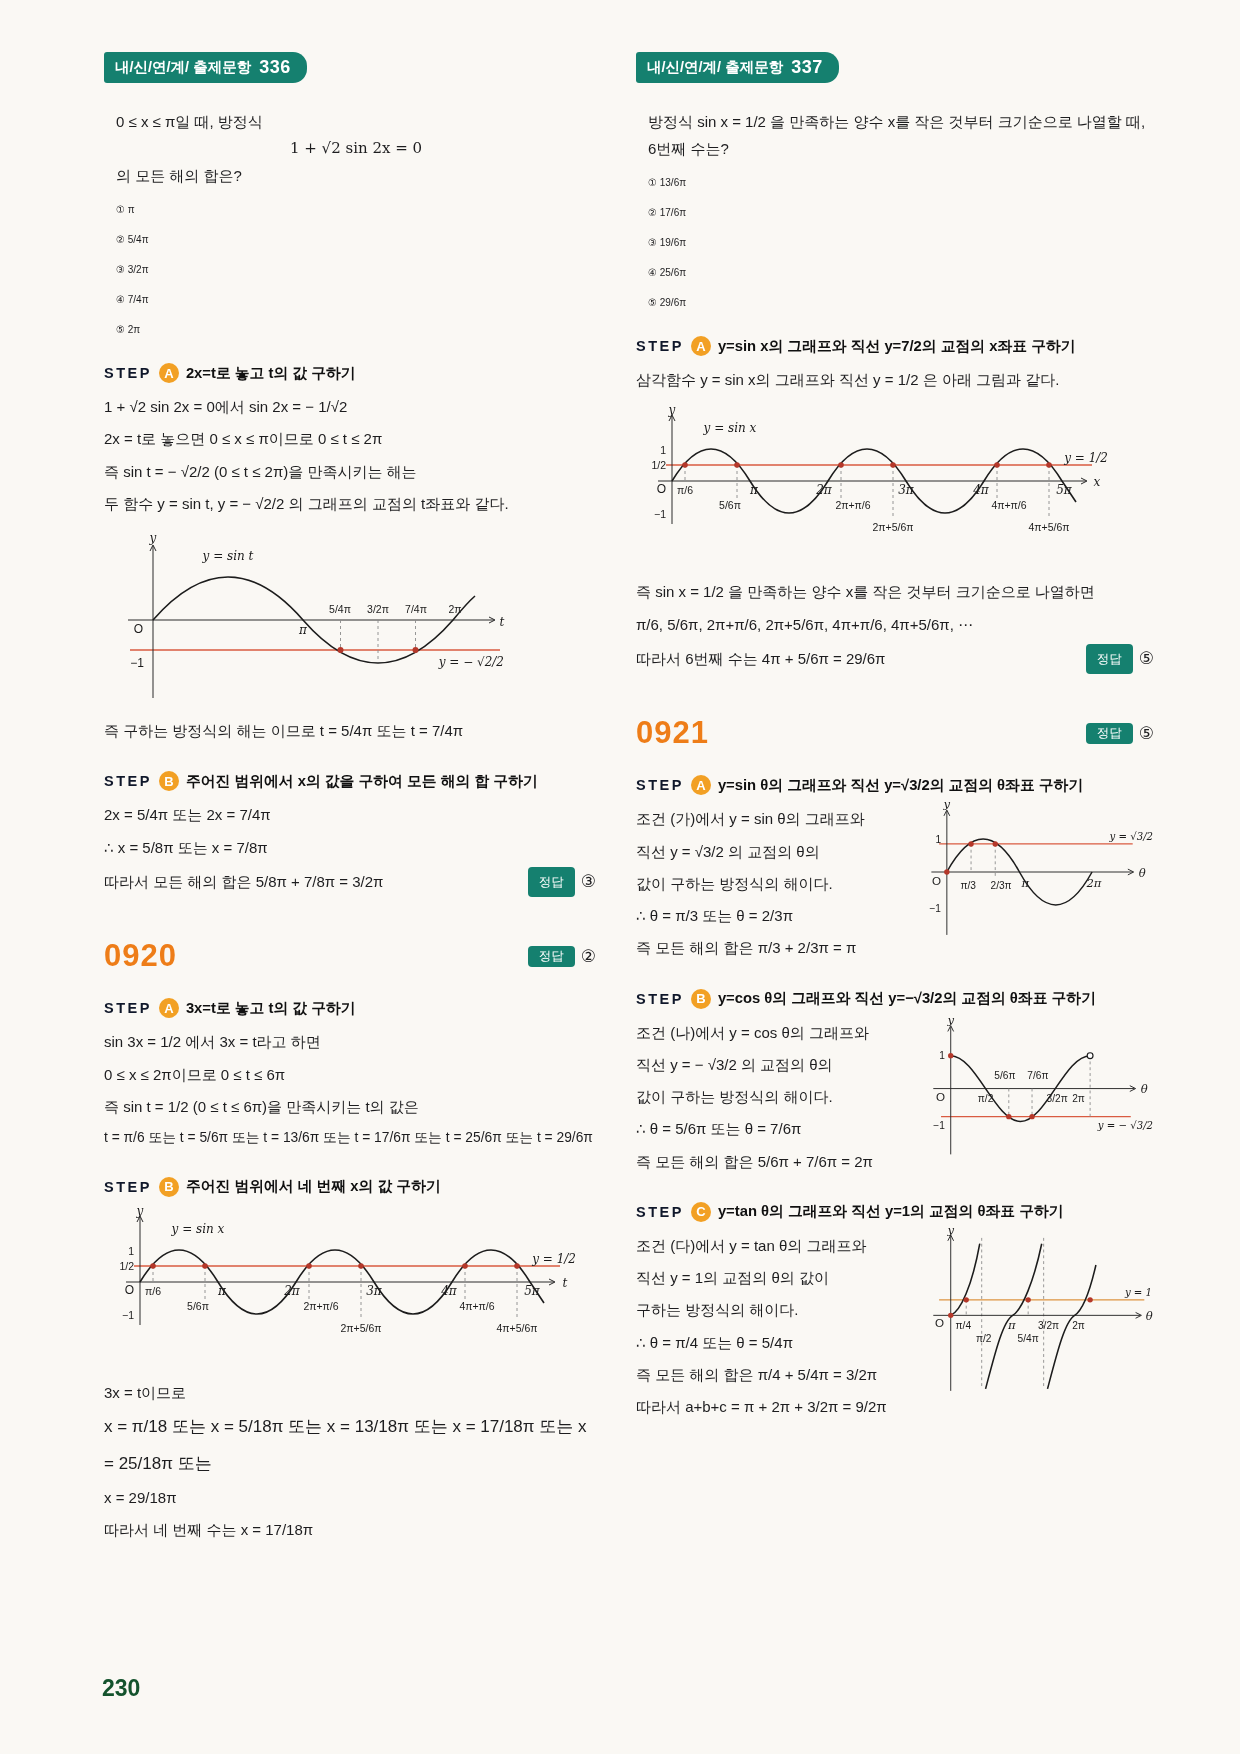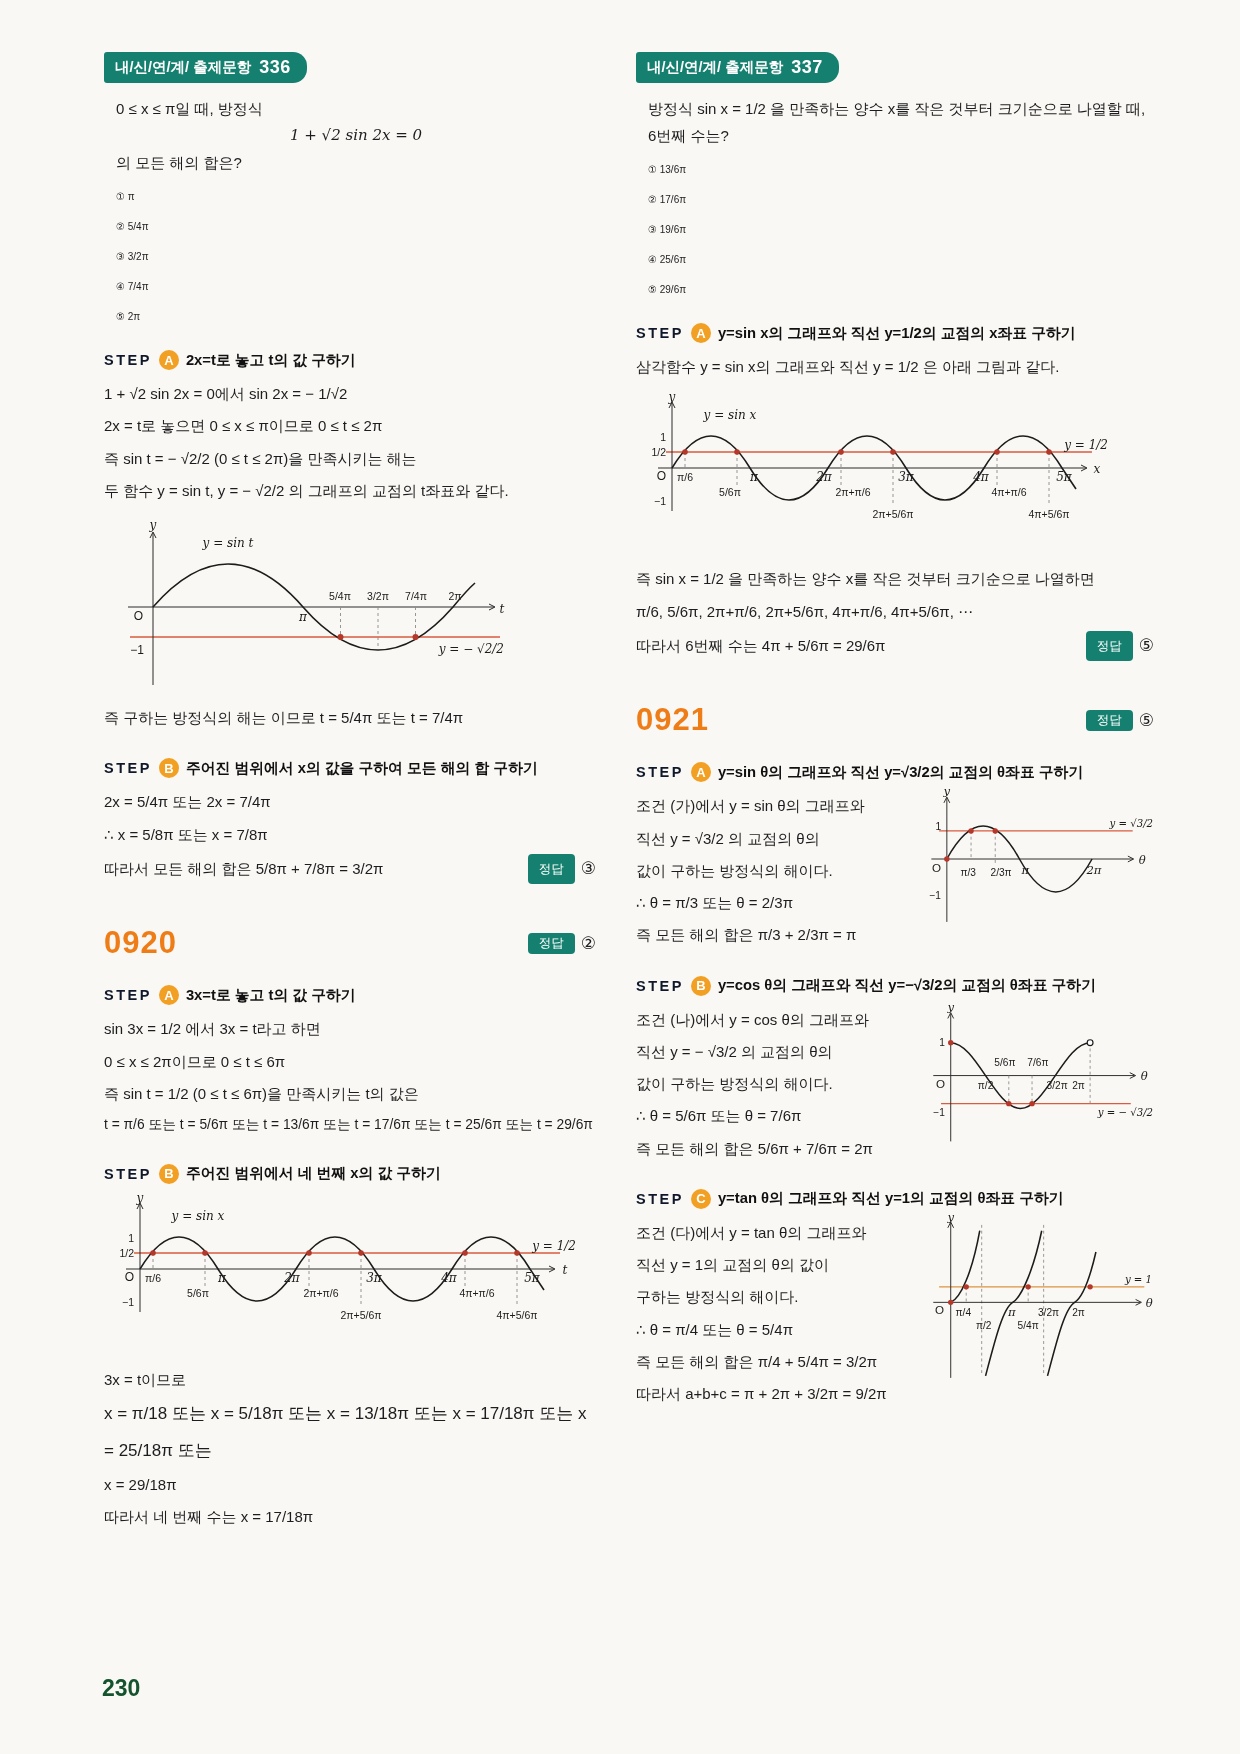--- a/index.html
+++ b/index.html
@@ -20,23 +20,23 @@
   .exam-badge {
     display:inline-flex; align-items:center; gap:8px;
     background:#15806f; color:#fff;
     padding:5px 16px 5px 11px;
     border-radius:3px 14px 14px 3px;
     font-weight:bold; font-size:14.5px;
     margin-bottom:12px;
   }
   .exam-badge .badge-num { font-size:18px; letter-spacing:.5px; }
 
-  .q-body { padding-left:12px; font-size:15px; line-height:1.8; }
+  .q-body { padding-left:12px; font-size:15px; line-height:1.8;margin-top:13px; }
   .qline.center { text-align:center; }
-  .math { font-family:"DejaVu Serif","Liberation Serif",serif; font-style:italic; }
+  .math { font-family:"DejaVu Serif","Liberation Serif",serif; }
 
   .choices { display:flex; flex-wrap:wrap; row-gap:12px; margin:12px 0 6px; font-size:10px;flex-direction:column; }
   .choice { width:33.33%; }
 
   
   .step-head { display:flex; align-items:center; gap:7px; margin:24px 0 8px; }
   .step-word { color:#0f172a; font-weight:bold; letter-spacing:2.5px; font-size:14.5px; }
   .step-circle {
     width:20px; height:20px; border-radius:50%;
     background:#f2a024; color:#fff; font-weight:bold; font-size:13px;
@@ -249,21 +249,21 @@
           <span class="choice">② 17/6π</span>
           <span class="choice">③ 19/6π</span>
           <span class="choice">④ 25/6π</span>
           <span class="choice">⑤ 29/6π</span>
         </div>
       </div>
 
       <div class="step-head">
         <span class="step-word">STEP</span>
         <span class="step-circle">A</span>
-        <span class="step-title">y=sin x의 그래프와 직선 y=1/2의 교점의 x좌표 구하기</span>
+        <span class="step-title">y=sin x의 그래프와 직선 y=7/2의 교점의 x좌표 구하기</span>
       </div>
       <div class="mline">삼각함수 y = sin x의 그래프와 직선 y = 1/2 은 아래 그림과 같다.</div>
 
       <div class="graph-wrap">
         <svg viewBox="0 0 470 160" width="470" height="160">
           <line class="redline" x1="26" y1="59" x2="452" y2="59"></line>
           <line class="axis" x1="18" y1="75" x2="446" y2="75"></line>
           <path class="axis" d="M441,72 l6,3 -6,3"></path>
           <line class="axis" x1="32" y1="10" x2="32" y2="118"></line>
           <path class="axis" d="M29,15 l3,-6 3,6"></path>

